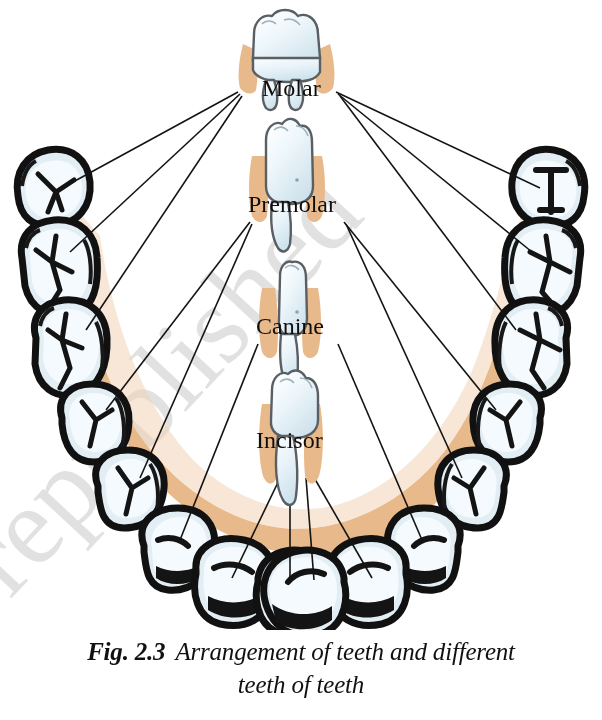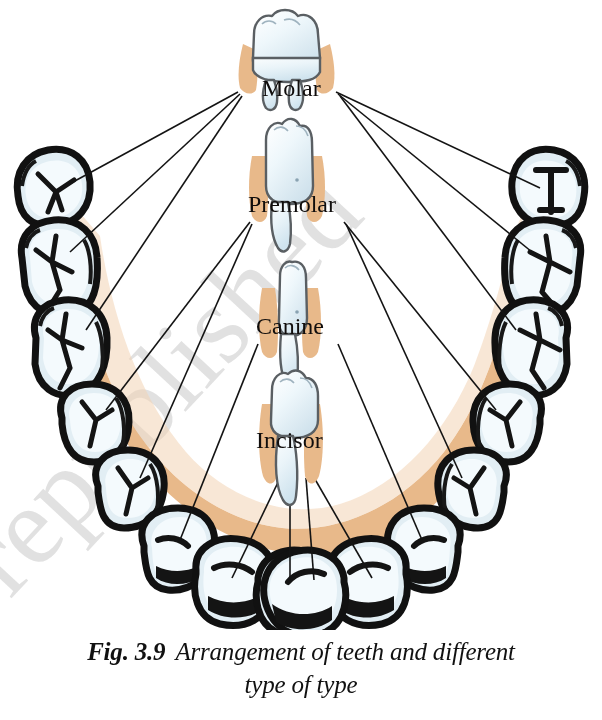--- a/index.html
+++ b/index.html
@@ -323,17 +323,17 @@
                C278,438 270,432 271,420 Z" fill="url(#gCrown)" stroke="#5a5f63" stroke-width="2.4" stroke-linejoin="round"></path>
       <path d="M278,436 C274,464 276,488 283,500 C288,508 295,506 296,496
                C299,472 296,448 293,436 Z" fill="url(#gEnamel)" stroke="#5a5f63" stroke-width="2.4" stroke-linejoin="round"></path>
       <path d="M280,382 C284,378 290,378 294,383 M300,378 C306,378 310,382 312,388" stroke="#9fb3bf" stroke-width="1.6" fill="none"></path>
       <text class="label-text" x="256" y="448">Incisor</text>
     </g>
 
   </svg>
 
   <div class="caption">
-    <span class="cap-fig">Fig. 3.9</span><span>Arrangement of teeth and different</span><br>
-    <span>type of type</span>
+    <span class="cap-fig">Fig. 2.3</span><span>Arrangement of teeth and different</span><br>
+    <span>teeth of teeth</span>
   </div>
 
 </div>
 
 </body></html>

